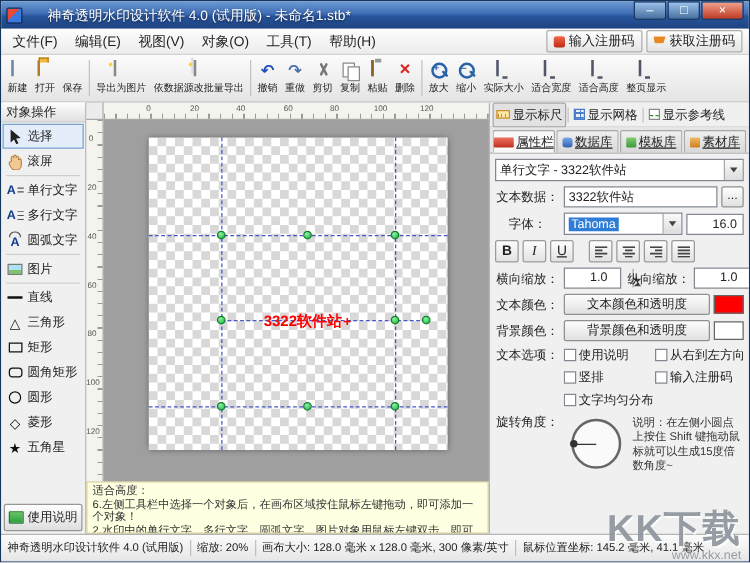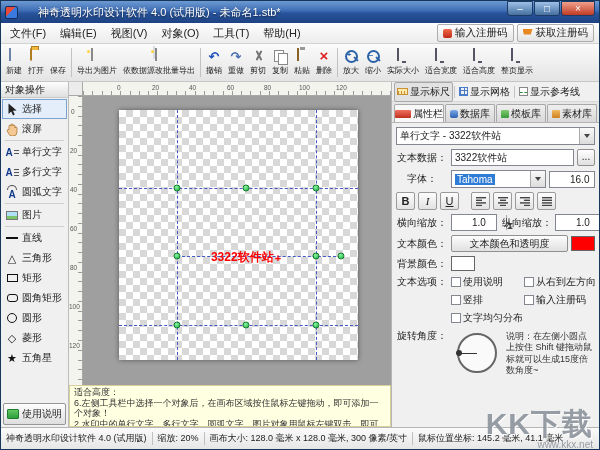--- a/index.html
+++ b/index.html
@@ -150,21 +150,21 @@
     background-position:bottom; background-repeat:no-repeat; }
   .grid-mini-icon { width:9px; height:9px; border:1px solid #4a7cc8;
     background-image:repeating-linear-gradient(0deg,#4a7cc8 0 1px,transparent 1px 4px),
       repeating-linear-gradient(90deg,#4a7cc8 0 1px,transparent 1px 4px); }
   .guides-mini-icon { width:9px; height:9px; border:1px solid #888; position:relative; background:#fff; }
   .guides-mini-icon::before { content:""; position:absolute; left:0; right:0; top:4px; border-top:1px dashed #2a8a3a; }
   .rtabs { height:21px; flex:0 0 21px; display:flex; gap:1px; padding:2px 2px 0; background:#e6e6e6;
     border-bottom:1px solid #b5b5b5; }
   .rtab { flex:1; display:flex; align-items:center; justify-content:center; gap:2px;
     border:1px solid #a8a8a8; border-bottom:none; border-radius:2px 2px 0 0;
-    background:linear-gradient(#efefef,#d8d8d8); white-space:nowrap; }
+    background:linear-gradient(#efefef,#d8d8d8); white-space:nowrap;text-decoration:underline; }
   .rtab.active { background:#f8f8f8; }
   .tabicon { width:8px; height:8px; border-radius:1px; }
   .tabicon.props { background:linear-gradient(#f07060,#c03020); }
   .tabicon.db { background:linear-gradient(#78aae8,#3060b0); border-radius:3px/2px; }
   .tabicon.tpl { background:linear-gradient(#80cc70,#3a9a3a); }
   .tabicon.mat { background:linear-gradient(#f0b860,#d08020); }
   .props { flex:1; padding:4px 4px; display:flex; flex-direction:column; gap:4px; overflow:hidden; }
   .prow { display:flex; align-items:center; gap:3px; }
   .plabel { width:52px; flex:0 0 52px; white-space:nowrap;text-align:center; }
   .combo { flex:1; height:18px; border:1px solid #828790; background:#fff; display:flex;
@@ -612,20 +612,21 @@
               </span>
           </span>
         </div>
         <div class="prow">
           <span class="plabel">文本颜色：</span>
           <span class="color-btn">文本颜色和透明度</span>
           <span class="swatch sw-red"></span>
         </div>
         <div class="prow">
           <span class="plabel">背景颜色：</span>
+          <span class="color-btn">背景颜色和透明度</span>
           <span class="swatch sw-white"></span>
         </div>
         <div class="prow" style="align-items:flex-start;">
           <span class="plabel">文本选项：</span>
           <span class="cbgrid">
             <span class="cbitem">
                 <span class="cbox"></span>
                 <span>使用说明</span>
               </span>
             <span class="cbitem">

